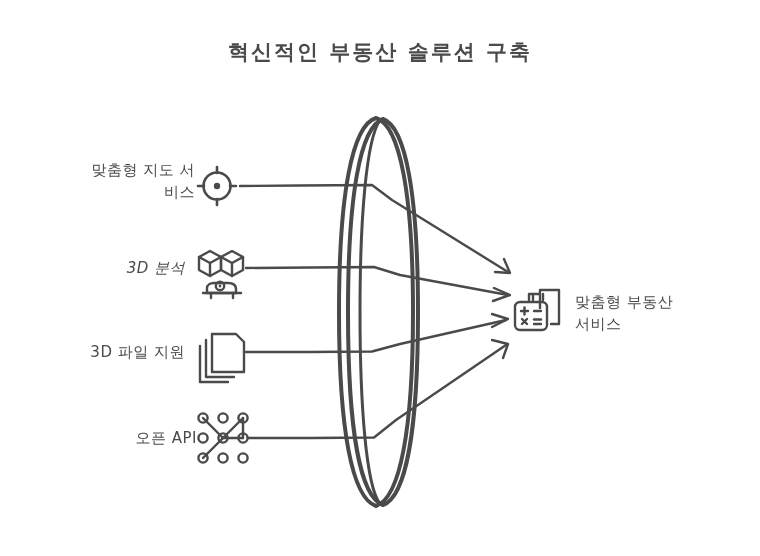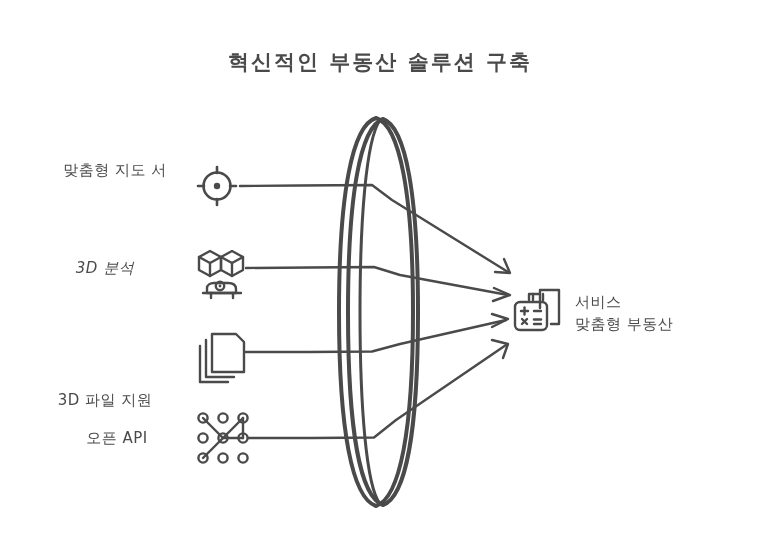--- a/index.html
+++ b/index.html
@@ -26,32 +26,31 @@
     position: absolute;
     left: 0;
     top: 38px;
     width: 760px;
     text-align: center;
     font-size: 21px;
     font-weight: bold;
     letter-spacing: 2px;
     color: #4a4a4a;
     font-family: "DejaVu Sans", "Liberation Sans", sans-serif;
-    margin-top: 10px;
   }
   .node-label {
     position: absolute;
     font-size: 15px;
     color: #4a4a4a;
     line-height: 1.45;
     letter-spacing: 0.5px;
     font-family: "DejaVu Sans", "Liberation Sans", sans-serif;
   }
   .label-left {
-    text-align: center;
+    text-align: right;
     width: 160px;
   }
   .label-right {
     text-align: left;
     width: 170px;
   }
   svg { display: block; overflow: visible; }
 </style>
 </head>
 <body>
@@ -167,30 +166,31 @@
     <line x1="14" y1="33" x2="9" y2="38"></line>
 
     <line x1="21" y1="33.5" x2="28" y2="33.5"></line>
     <line x1="21" y1="38" x2="28" y2="38"></line>
   </g>
 
 </svg>
 
 <div class="node-label label-left" style="left:35px; top:160px;">
   <div>맞춤형 지도 서</div>
+  <div>비스</div>
 </div>
 
 <div class="node-label label-left" style="left:25px; top:258px;font-style:italic;">
   <div>3D 분석</div>
 </div>
 
-<div class="node-label label-left" style="left:25px; top:342px;margin-top:48px;">
+<div class="node-label label-left" style="left:25px; top:342px;">
   <div>3D 파일 지원</div>
 </div>
 
 <div class="node-label label-left" style="left:37px; top:428px;">
   <div>오픈 API</div>
 </div>
 
 <div class="node-label label-right" style="left:575px; top:292px;">
+  <div>맞춤형 부동산</div>
   <div>서비스</div>
-  <div>맞춤형 부동산</div>
 </div>
 
 </body></html>

